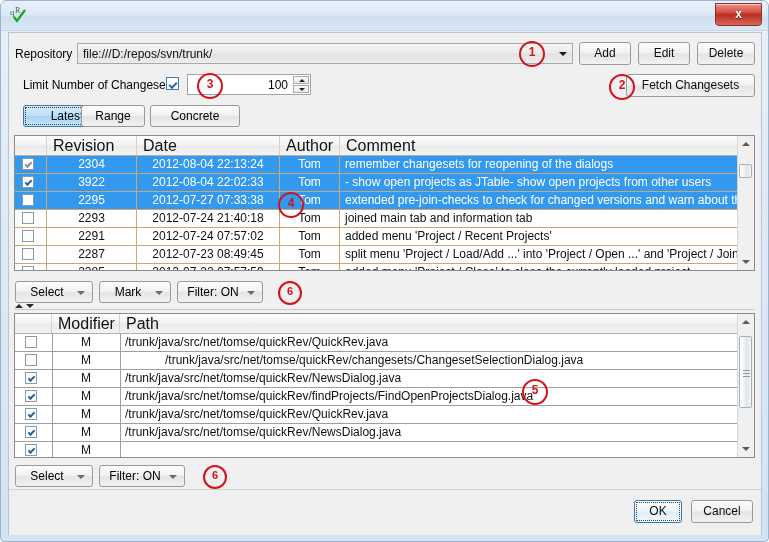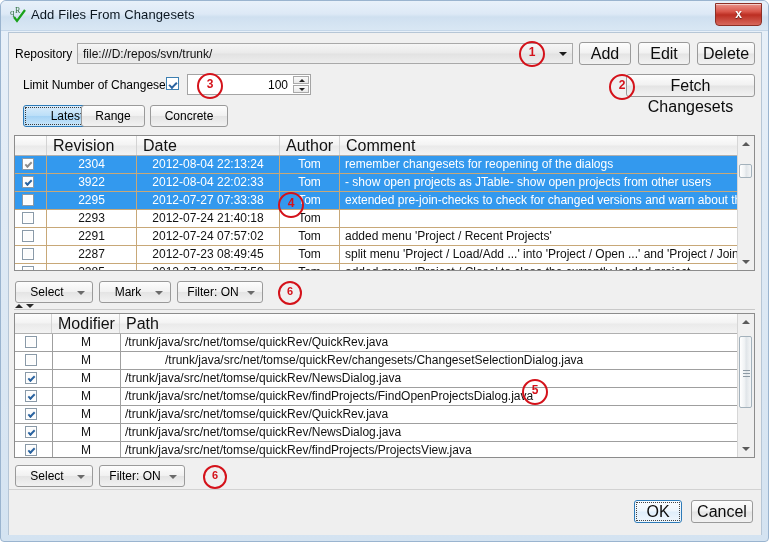--- a/index.html
+++ b/index.html
@@ -67,21 +67,21 @@
   .caret-down{
     position:absolute;left:50%;top:50%;margin-left:-4px;margin-top:-2px;
     width:0;height:0;border-left:4px solid transparent;border-right:4px solid transparent;
     border-top:4px solid #1b1b1b;
   }
   .btn{
     box-sizing:border-box;
     border:1px solid #9a9a9a;border-radius:3px;
     background:linear-gradient(to bottom,#fdfdfd 0%,#f1f1f1 48%,#e4e4e4 52%,#f2f2f2 100%);
     font-family:"Liberation Sans","DejaVu Sans",sans-serif;
-    font-size:16px;color:#0c0c0c;text-align:center;
+    font-size:12px;color:#0c0c0c;text-align:center;
     cursor:pointer;
   }
   #btn-add{position:absolute;left:578px;top:41px;width:52px;height:23px;line-height:21px;}
   #btn-edit{position:absolute;left:637px;top:41px;width:52px;height:23px;line-height:21px;}
   #btn-delete{position:absolute;left:696px;top:41px;width:58px;height:23px;line-height:21px;}
   
   #limit-label{position:absolute;left:22px;top:77px;}
   .chk{
     box-sizing:border-box;width:13px;height:13px;
     border:1px solid #3c7fb1;background:#fff;position:relative;
@@ -124,21 +124,21 @@
   .tabbtn.sel{
     border:1px solid #2e7bb8;
     background:linear-gradient(to bottom,#d9ecfb 0%,#bcdff8 48%,#a5d3f5 52%,#cbe7fb 100%);
   }
   .tabbtn.sel .focusring{
     position:absolute;left:1px;top:1px;right:1px;bottom:1px;
     border:1px dotted #3a3a3a;
   }
   #tab-latest{left:22px;width:80px;padding-left:8px;}
   #tab-range{left:80px;width:64px;}
-  #tab-concrete{left:149px;width:78px;}
+  #tab-concrete{left:149px;width:90px;}
   
   .tablebox{
     position:absolute;box-sizing:border-box;
     border:1px solid #8c8c8c;background:#fff;overflow:hidden;
   }
   #changeset-table{left:13px;top:134px;width:741px;height:136px;}
   #file-table{left:13px;top:312px;width:741px;height:145px;}
   .thead{
     position:relative;height:19px;
     background:linear-gradient(to bottom,#fdfdfd 0%,#f3f3f3 48%,#eaeaea 52%,#f3f3f3 100%);
@@ -260,21 +260,20 @@
 <div class="window">
 
   <div class="titlebar">
     <div class="title-icon">
       <svg width="18" height="18" viewBox="0 0 18 18">
         <text x="0" y="9" font-family="Liberation Serif, serif" font-size="9" fill="#2f6f3f">q</text>
         <text x="5" y="7" font-family="Liberation Serif, serif" font-size="8" fill="#2f6f3f">R</text>
         <path d="M4 11 L7 15 L15 4" stroke="#19a21a" stroke-width="2.2" fill="none"></path>
       </svg>
     </div>
-    <div class="title-text">Add Files From Changesets</div>
     <div class="close-btn">x</div>
   </div>
 
   <div class="client"></div>
 
   <div class="lbl" id="repo-label">Repository</div>
 
   <div class="combo">
     <div class="combo-value" title="file:///D:/repos/svn/trunk/">file:///D:/repos/svn/trunk/</div>
     <div class="combo-arrowbox">
@@ -350,20 +349,21 @@
           <div class="cell" style="left: 325px; width: 398px; padding-left: 5px;">extended pre-join-checks to check for changed versions and warn about them</div>
         </div>
         <div class="trow">
           <div class="cellchk">
             <div class="chk2"></div>
           </div>
           <div class="cell num sep" style="left: 0px; width: 32px;"></div>
           <div class="cell num sep" style="left: 32px; width: 90px;">2293</div>
           <div class="cell num sep" style="left: 122px; width: 143px;">2012-07-24 21:40:18</div>
           <div class="cell num sep" style="left: 265px; width: 60px;">Tom</div>
+          <div class="cell" style="left: 325px; width: 398px; padding-left: 5px;">joined main tab and information tab</div>
         </div>
         <div class="trow">
           <div class="cellchk">
             <div class="chk2"></div>
           </div>
           <div class="cell num sep" style="left: 0px; width: 32px;"></div>
           <div class="cell num sep" style="left: 32px; width: 90px;">2291</div>
           <div class="cell num sep" style="left: 122px; width: 143px;">2012-07-24 07:57:02</div>
           <div class="cell num sep" style="left: 265px; width: 60px;">Tom</div>
           <div class="cell" style="left: 325px; width: 398px; padding-left: 5px;">added menu 'Project / Recent Projects'</div>
@@ -481,21 +481,20 @@
           <div class="fcell" style="left: 37px; width: 68px; text-align: center;">M</div>
           <div class="fcell" style="left: 105px; width: 618px; padding-left: 5px;">/trunk/java/src/net/tomse/quickRev/NewsDialog.java</div>
         </div>
         <div class="frow">
           <div class="cellchk" style="left: 10px;">
             <div class="chk2 on"></div>
           </div>
           <span class="vline" style="left: 37px;"></span>
           <span class="vline" style="left: 105px;"></span>
           <div class="fcell" style="left: 37px; width: 68px; text-align: center;">M</div>
-          <div class="fcell" style="left: 105px; width: 618px; padding-left: 5px;">/trunk/java/src/net/tomse/quickRev/findProjects/ProjectsView.java</div>
         </div>
       </div>
 
     <div class="vscroll">
       <div class="sb-arrow up">
           <span class="sb-tri-up"></span>
         </div>
       <div class="sb-thumb" style="top:22px;height:72px;">
         <span class="grip" style="top:33px;"></span>
         <span class="grip" style="top:36px;"></span>

